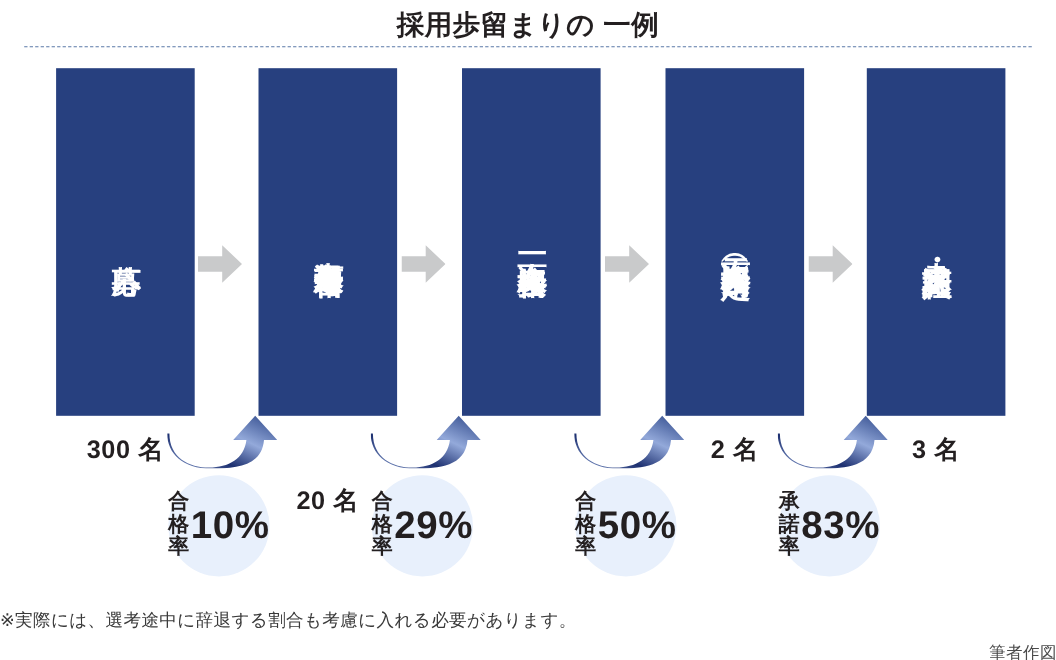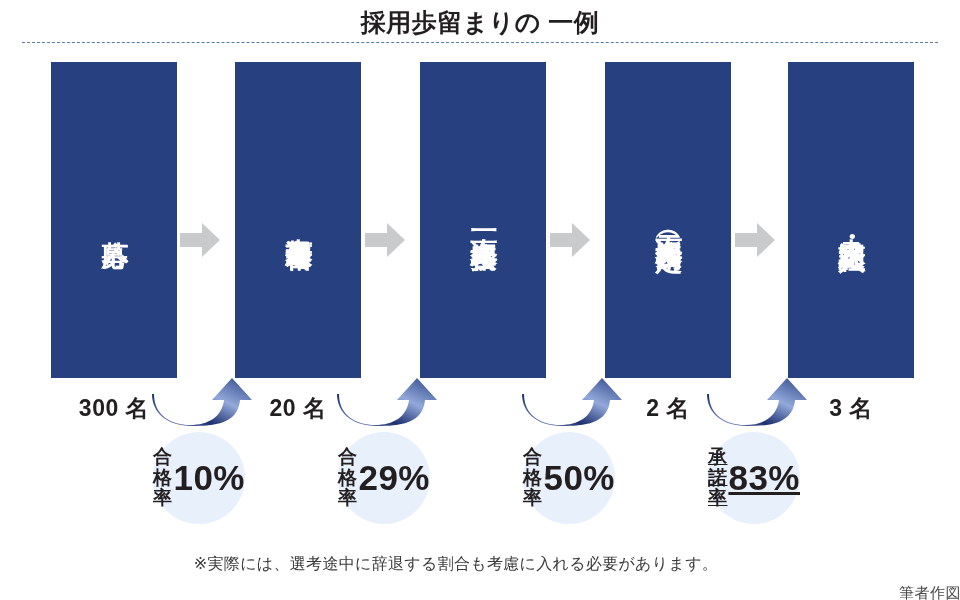--- a/index.html
+++ b/index.html
@@ -88,21 +88,21 @@
     position: absolute;
     top: 393px;
     width: 126px;
     text-align: center;
     font-size: 23px;
     font-weight: bold;
     color: #231f20;
     letter-spacing: 0.5px;
   }
   .count-0 { left: 51px; }
-  .count-1 { left: 235px; }
+  .count-1 { left: 235px; margin-top: 47px; }
   .count-2 { left: 420px; }
   .count-3 { left: 605px; }
   .count-4 { left: 788px; }
 
   
   .curve-arrow {
     position: absolute;
     top: 376px;
     width: 104px;
     height: 50px;
@@ -135,29 +135,28 @@
   .rate-value {
     font-size: 35px;
     font-weight: bold;
     color: #231f20;
     line-height: 1.15;
     letter-spacing: 0.5px;
   }
   .rc-0 { left: 153px; }
   .rc-1 { left: 338px; }
   .rc-2 { left: 523px; }
-  .rc-3 { left: 708px; text-decoration: underline; }
+  .rc-3 { left: 708px; }
 
   
   .footnote {
     position: absolute;
     left: 0;
     top: 554px;
     width: 912px;
-    text-align: center;
     font-size: 16px;
     color: #3a3a3a;
     letter-spacing: 0.3px;
   }
   .credit {
     position: absolute;
     right: 16px;
     top: 572px;
     font-size: 15px;
     color: #4a4a4a;

